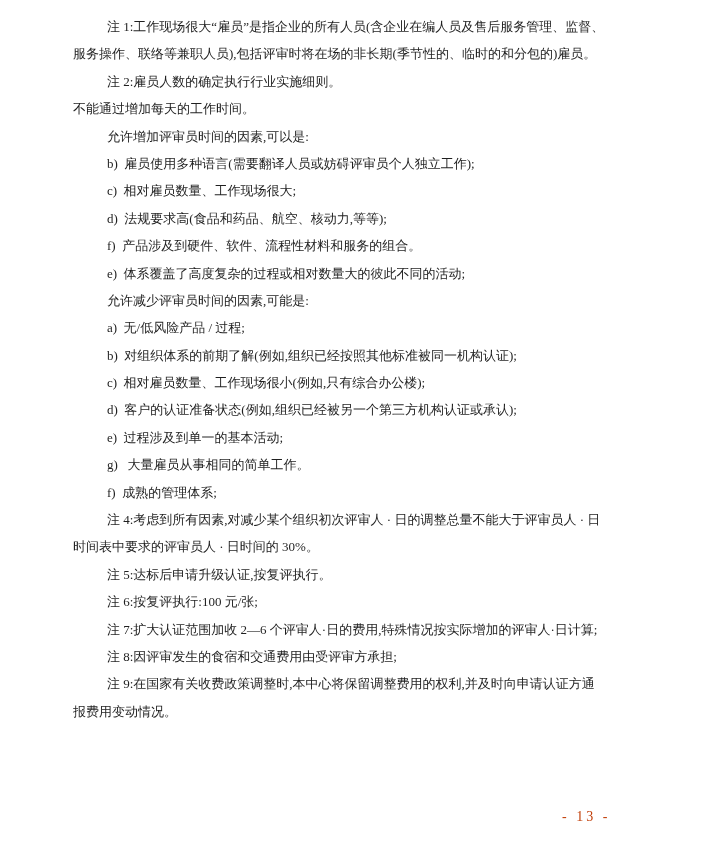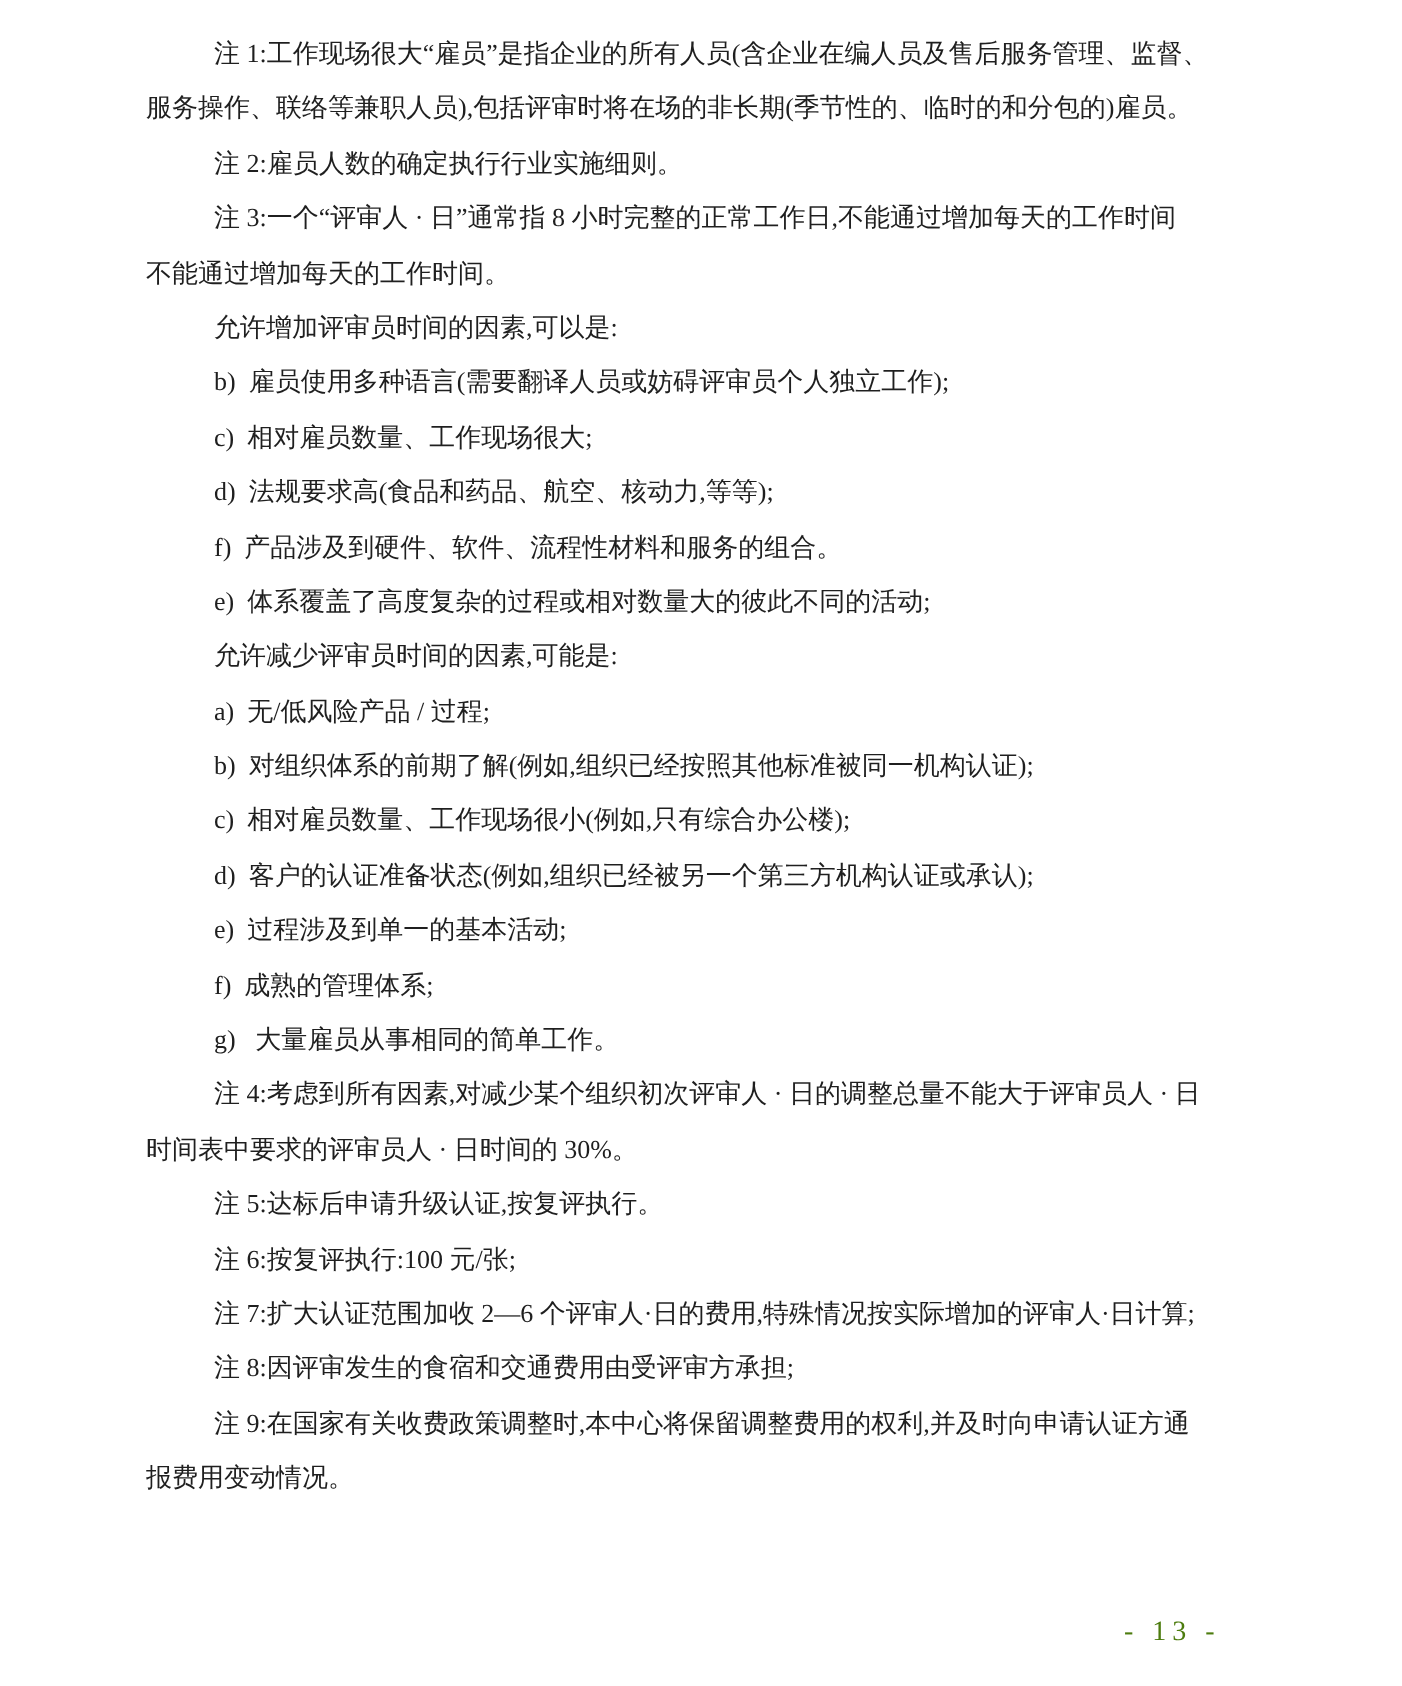--- a/index.html
+++ b/index.html
@@ -36,49 +36,48 @@
     letter-spacing: 0;
   }
   .line.indent {
     padding-left: 34px;
   }
   .page-number {
     position: absolute;
     left: 562px;
     top: 809px;
     font-size: 14px;
-    color: #4d7c0f;
+    color: #c2410c;
     letter-spacing: 3px;
     white-space: pre;
   }
 </style>
 </head>
 <body>
 
 <div class="page">
   <div class="text-block">
       <div class="line indent">注 1:工作现场很大“雇员”是指企业的所有人员(含企业在编人员及售后服务管理、监督、</div>
       <div class="line">服务操作、联络等兼职人员),包括评审时将在场的非长期(季节性的、临时的和分包的)雇员。</div>
       <div class="line indent">注 2:雇员人数的确定执行行业实施细则。</div>
-      <div class="line indent">注 3:一个“评审人 · 日”通常指 8 小时完整的正常工作日,不能通过增加每天的工作时间</div>
       <div class="line">不能通过增加每天的工作时间。</div>
       <div class="line indent">允许增加评审员时间的因素,可以是:</div>
       <div class="line indent">b)  雇员使用多种语言(需要翻译人员或妨碍评审员个人独立工作);</div>
       <div class="line indent">c)  相对雇员数量、工作现场很大;</div>
       <div class="line indent">d)  法规要求高(食品和药品、航空、核动力,等等);</div>
       <div class="line indent">f)  产品涉及到硬件、软件、流程性材料和服务的组合。</div>
       <div class="line indent">e)  体系覆盖了高度复杂的过程或相对数量大的彼此不同的活动;</div>
       <div class="line indent">允许减少评审员时间的因素,可能是:</div>
       <div class="line indent">a)  无/低风险产品 / 过程;</div>
       <div class="line indent">b)  对组织体系的前期了解(例如,组织已经按照其他标准被同一机构认证);</div>
       <div class="line indent">c)  相对雇员数量、工作现场很小(例如,只有综合办公楼);</div>
       <div class="line indent">d)  客户的认证准备状态(例如,组织已经被另一个第三方机构认证或承认);</div>
       <div class="line indent">e)  过程涉及到单一的基本活动;</div>
+      <div class="line indent">g)   大量雇员从事相同的简单工作。</div>
       <div class="line indent">f)  成熟的管理体系;</div>
-      <div class="line indent">g)   大量雇员从事相同的简单工作。</div>
       <div class="line indent">注 4:考虑到所有因素,对减少某个组织初次评审人 · 日的调整总量不能大于评审员人 · 日</div>
       <div class="line">时间表中要求的评审员人 · 日时间的 30%。</div>
       <div class="line indent">注 5:达标后申请升级认证,按复评执行。</div>
       <div class="line indent">注 6:按复评执行:100 元/张;</div>
       <div class="line indent">注 7:扩大认证范围加收 2—6 个评审人·日的费用,特殊情况按实际增加的评审人·日计算;</div>
       <div class="line indent">注 8:因评审发生的食宿和交通费用由受评审方承担;</div>
       <div class="line indent">注 9:在国家有关收费政策调整时,本中心将保留调整费用的权利,并及时向申请认证方通</div>
       <div class="line">报费用变动情况。</div>
     </div>
   <div class="page-number">- 13 -</div>

